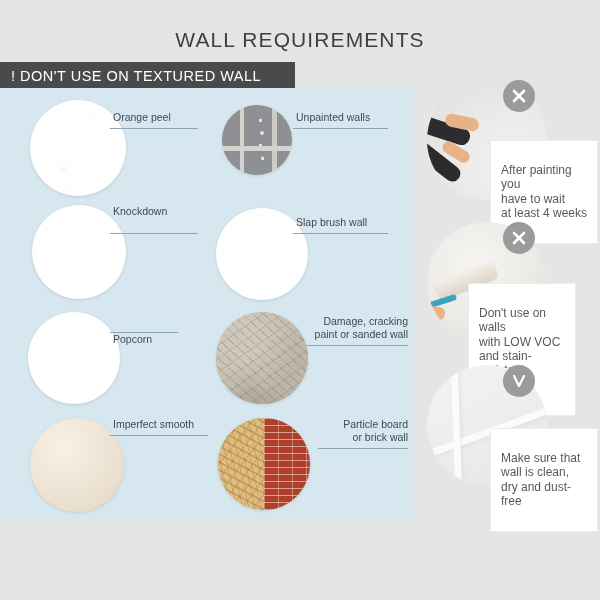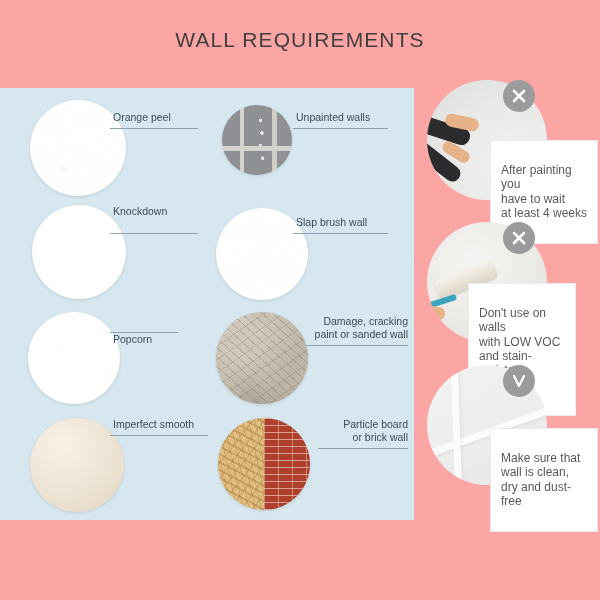--- a/index.html
+++ b/index.html
@@ -1,21 +1,21 @@
 <!DOCTYPE html>
 <html><head>
 <meta charset="utf-8">
 <style>
   html,body{margin:0;padding:0;}
   body{
     width:600px;height:600px;overflow:hidden;background:#ffffff;
     font-family:"Liberation Sans","DejaVu Sans",sans-serif;
     -webkit-font-smoothing:antialiased;
   }
-  #page{position:relative;width:600px;height:600px;background:#fca5a5;}
+  #page{position:relative;width:600px;height:600px;background:#e5e5e5;}
 
   
   .page-title{
     position:absolute;left:0;top:28px;width:600px;text-align:center;
     font-size:21px;letter-spacing:1.1px;color:#3f3f3f;font-weight:400;
   }
 
   
   .warn-banner{
     position:absolute;left:0;top:62px;width:295px;height:27px;
@@ -192,20 +192,23 @@
   .rc-card p{margin:0;}
   .rc-card p + p{margin-top:8px;}
 </style>
 </head>
 <body>
 
 <div id="page">
 
   <div class="page-title">WALL REQUIREMENTS</div>
 
+  <div class="warn-banner">
+    <span>! DON'T USE ON TEXTURED WALL</span>
+  </div>
 
   <div class="blue-panel"></div>
 
   <div class="tex-item">
     <div class="tex-circle tx-orange" style="left:30px;top:100px;width:96px;height:96px;"></div>
     <div class="tex-label" style="left:113px;top:111px;width:120px;">Orange peel</div>
     <div class="tex-rule" style="left:110px;top:128px;width:88px;"></div>
   </div>
 
   <div class="tex-item">

